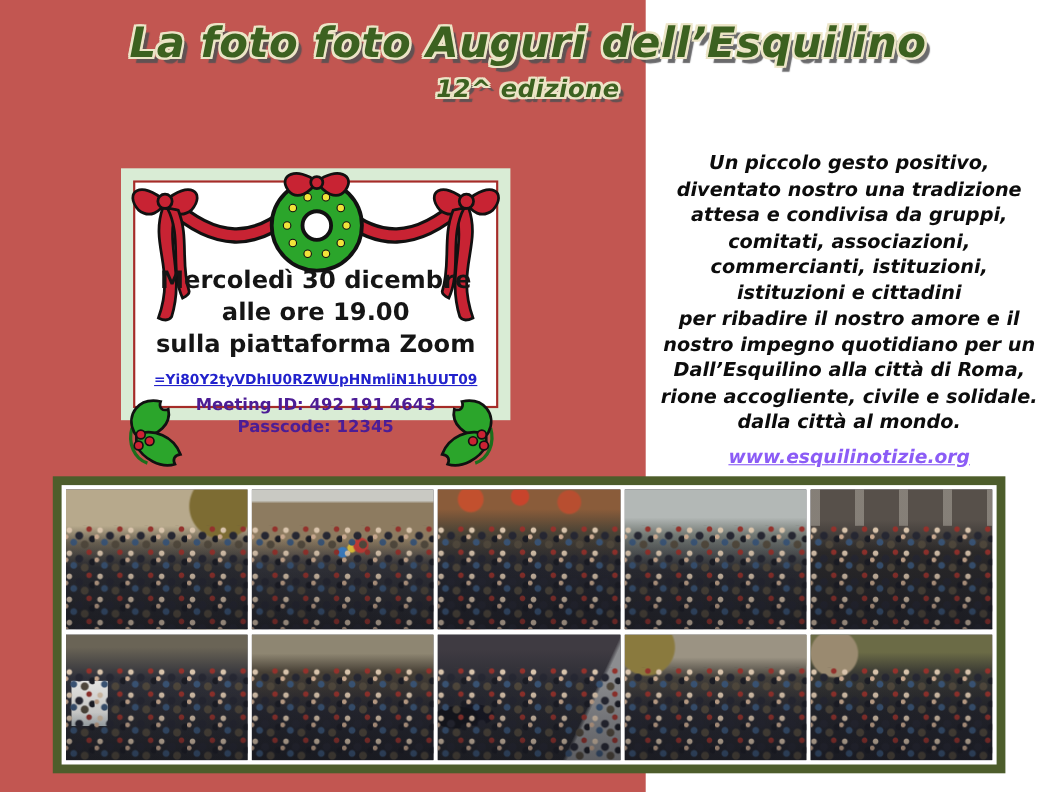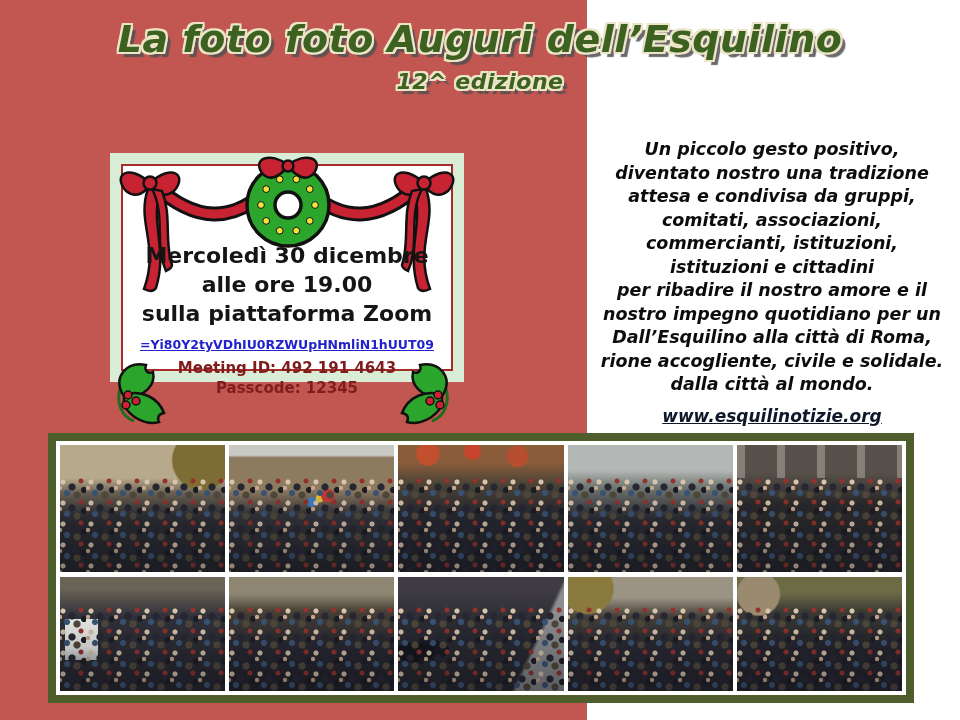--- a/index.html
+++ b/index.html
@@ -24,28 +24,28 @@
 
   
   .card{position:absolute;left:110px;top:141px;width:354px;height:229px;background:#d9ecd5;z-index:2;margin-top:12px;}
   .card-inner{position:absolute;left:11px;top:11px;right:11px;bottom:11px;background:#fff;border:2px solid #a52c28;}
   .deco{position:absolute;left:0;top:0;width:354px;height:273px;overflow:visible;pointer-events:none;z-index:2;}
   .card-content{position:absolute;left:8px;right:8px;top:88px;text-align:center;z-index:3;}
   .when{font-weight:bold;color:#151515;font-size:22px;line-height:29px;letter-spacing:0;}
   .zoom-link{display:block;margin-top:7px;font-weight:bold;font-size:12.5px;line-height:19px;
              color:#2222cc;cursor:pointer;}
   .zoom-link span{display:block;text-decoration:underline;}
-  .meeting,.passcode{font-weight:bold;font-size:15px;line-height:20px;color:#7f1d1d;}
+  .meeting,.passcode{font-weight:bold;font-size:15px;line-height:20px;color:#4c1d95;}
   .meeting{margin-top:4px;}
 
   
   .intro{position:absolute;left:590px;top:138px;width:364px;text-align:center;z-index:3;}
   .intro .line{font-style:italic;font-weight:bold;color:#0c0c0c;font-size:17.5px;line-height:23.5px;}
   .website{display:inline-block;margin-top:9px;font-style:italic;font-weight:bold;font-size:17px;
-           color:#0f172a;text-decoration:underline;cursor:pointer;}
+           color:#8b5cf6;text-decoration:underline;cursor:pointer;}
 
   
   .collage{position:absolute;left:48px;top:433px;width:866px;height:270px;background:#4d5d2b;
            box-sizing:border-box;padding:8px;z-index:2;}
   .collage-white{width:100%;height:100%;box-sizing:border-box;background:#fff;padding:4px;
                  display:flex;flex-direction:column;gap:5px;}
   .crow{display:flex;gap:4px;}
   .crow.top{flex:125 0 0;}
   .crow.bottom{flex:112 0 0;}
   .photo{flex:1 1 0;position:relative;overflow:hidden;background-color:#23242a;}

